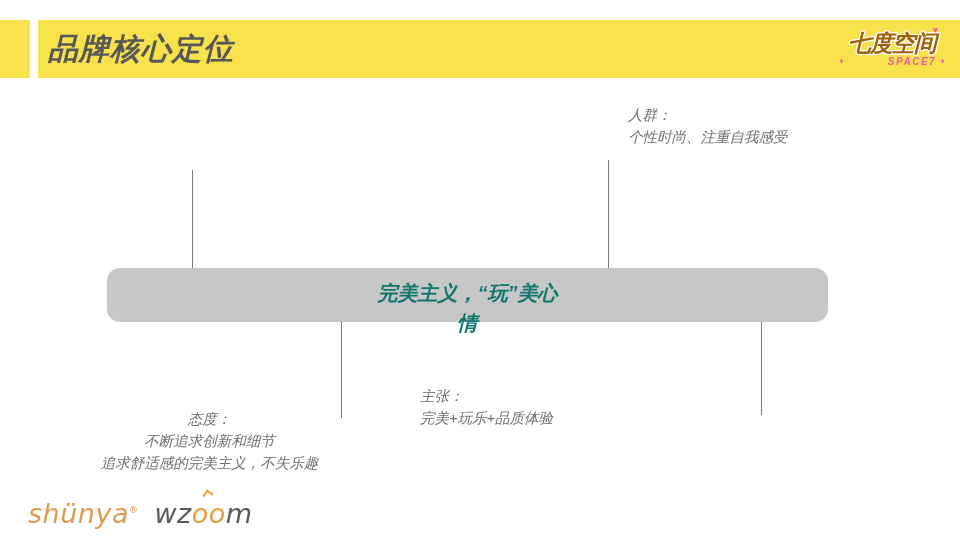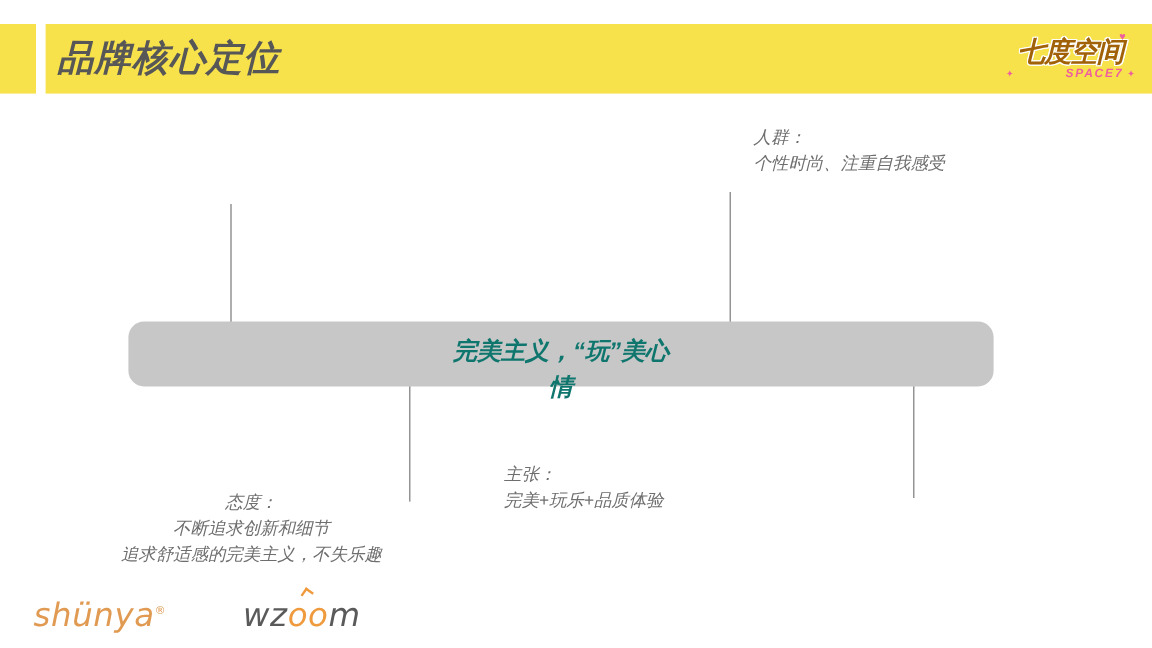--- a/index.html
+++ b/index.html
@@ -181,21 +181,20 @@
     color: #e09a52;
   }
   .logo-wzoom {
     display: flex;
     align-items: baseline;
     font-size: 27px;
     color: #5a5a5a;
     line-height: 1;
     font-family: "DejaVu Sans", sans-serif;
     letter-spacing: 0.5px;
-    margin-left: 48px;
   }
   .logo-wzoom .oo {
     color: #ef9a3d;
     position: relative;
   }
   .logo-wzoom .oo::after {
     content: "";
     position: absolute;
     left: 12px;
     top: -9px;

